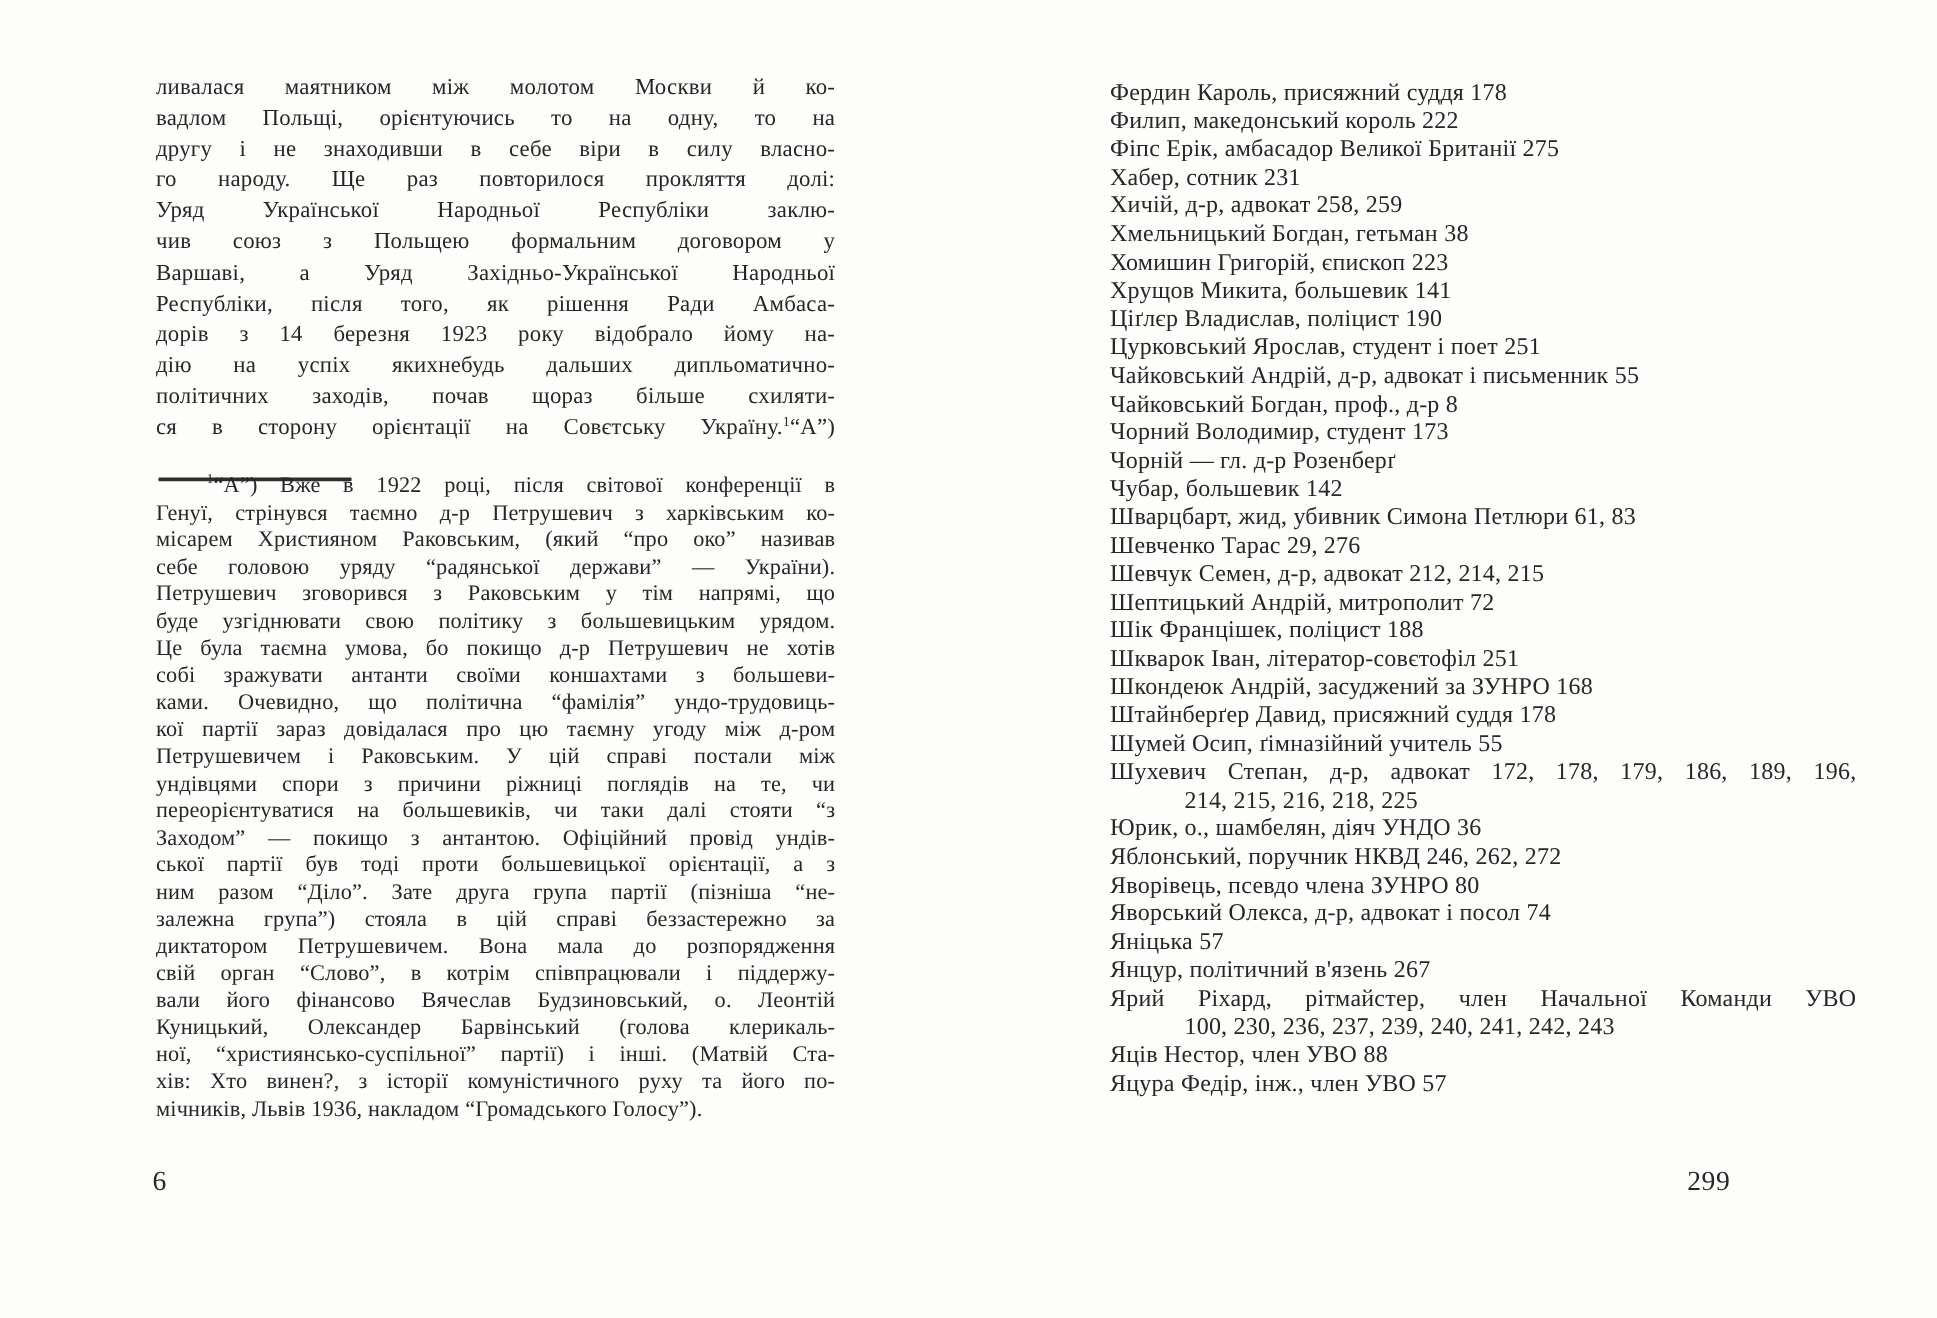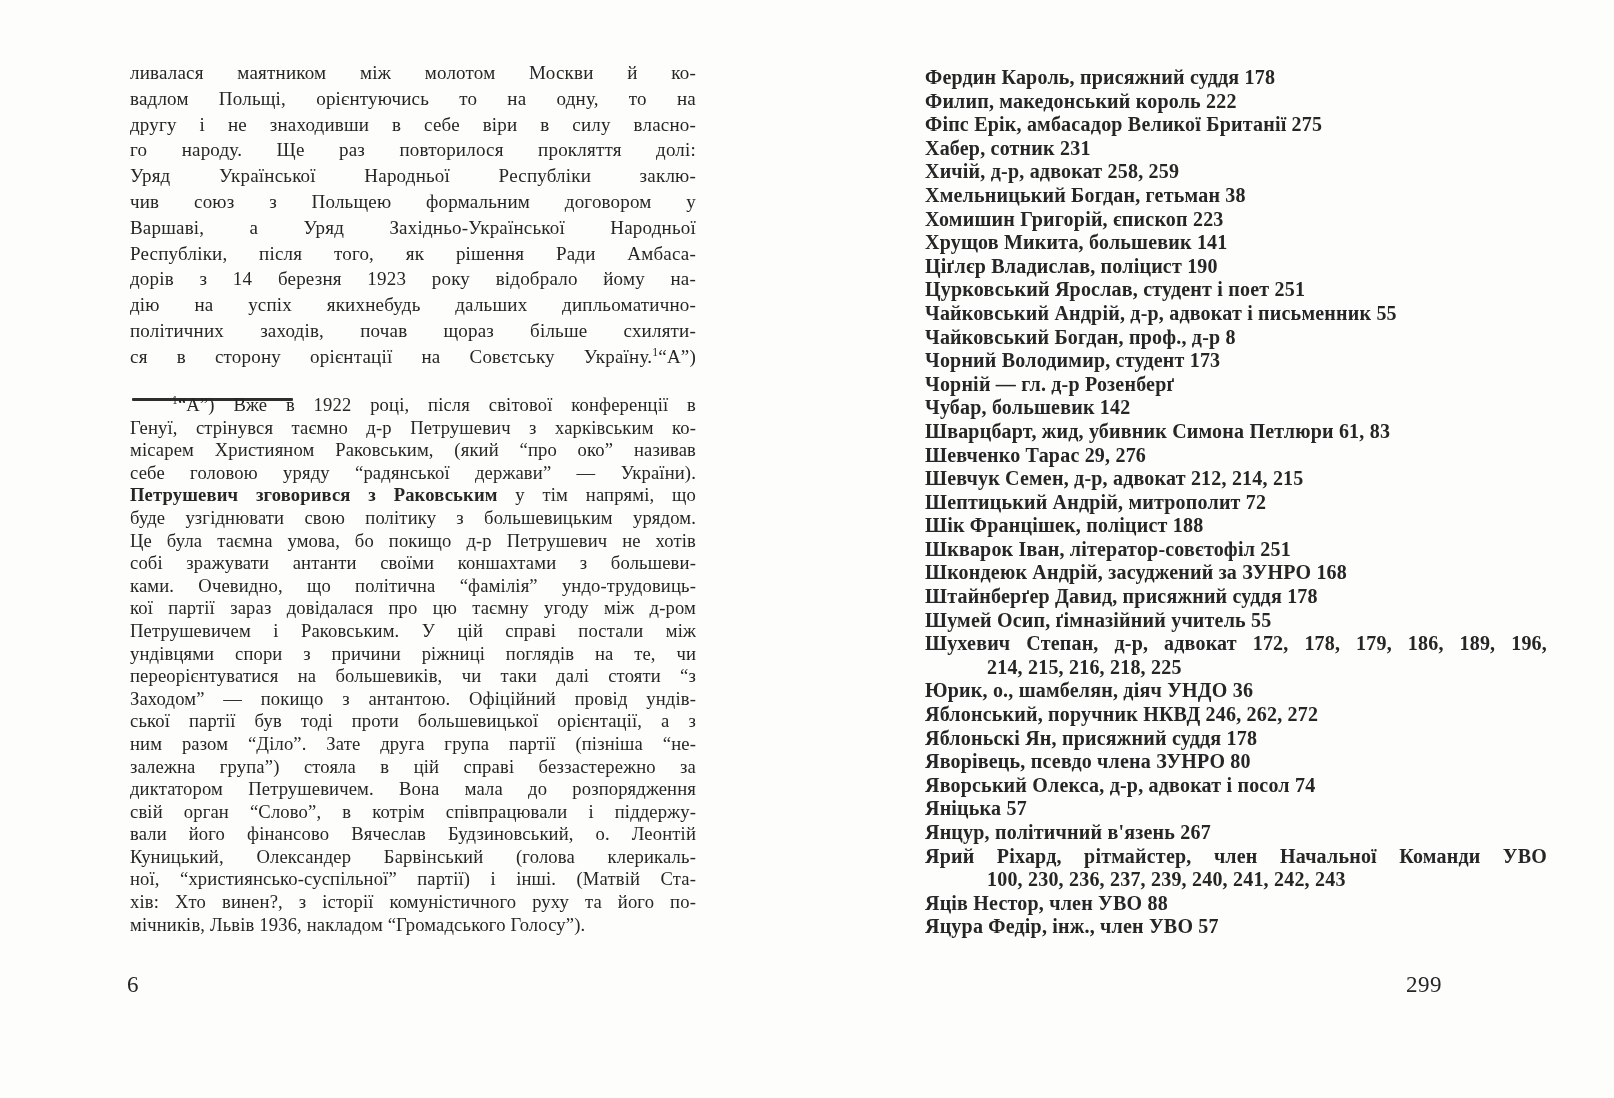--- a/index.html
+++ b/index.html
@@ -45,28 +45,27 @@
     text-align-last: justify;
   }
   #footnote .line.indent { text-indent: 42px; }
   #footnote .line.no-stretch { text-align-last: left; }
 
   .sup {
     font-size: 0.62em;
     vertical-align: super;
     line-height: 0;
   }
-  .bold { font-weight: bold; margin-top: 26px; }
+  .bold { font-weight: normal; margin-top: 26px; }
 
   
   #index {
     left: 925px; top: 66px; width: 622px;
     font-size: 20px; line-height: 23.6px;
     letter-spacing: 0.2px;
-    font-weight: bold;
   }
   #index .line { text-align: left; }
   #index .line.j {
     text-align: justify;
     text-align-last: justify;
   }
   #index .line.cont { padding-left: 62px; }
 
   .pagenum {
     font-size: 23px;
@@ -143,21 +142,20 @@
       <div class="line"><span>Шептицький Андрій, митрополит 72</span></div>
       <div class="line"><span>Шік Францішек, поліцист 188</span></div>
       <div class="line"><span>Шкварок Іван, літератор-совєтофіл 251</span></div>
       <div class="line"><span>Шкондеюк Андрій, засуджений за ЗУНРО 168</span></div>
       <div class="line"><span>Штайнберґер Давид, присяжний суддя 178</span></div>
       <div class="line"><span>Шумей Осип, ґімназійний учитель 55</span></div>
       <div class="line j"><span>Шухевич Степан, д-р, адвокат 172, 178, 179, 186, 189, 196,</span></div>
       <div class="line cont"><span>214, 215, 216, 218, 225</span></div>
       <div class="line"><span>Юрик, о., шамбелян, діяч УНДО 36</span></div>
       <div class="line"><span>Яблонський, поручник НКВД 246, 262, 272</span></div>
-      <div class="line"><span>Яблоньскі Ян, присяжний суддя 178</span></div>
       <div class="line"><span>Яворівець, псевдо члена ЗУНРО 80</span></div>
       <div class="line"><span>Яворський Олекса, д-р, адвокат і посол 74</span></div>
       <div class="line"><span>Яніцька 57</span></div>
       <div class="line"><span>Янцур, політичний в'язень 267</span></div>
       <div class="line j"><span>Ярий Ріхард, рітмайстер, член Начальної Команди УВО</span></div>
       <div class="line cont"><span>100, 230, 236, 237, 239, 240, 241, 242, 243</span></div>
       <div class="line"><span>Яців Нестор, член УВО 88</span></div>
       <div class="line"><span>Яцура Федір, інж., член УВО 57</span></div>
     </div>
   <div id="pagenum-right" class="pagenum block">299</div>

